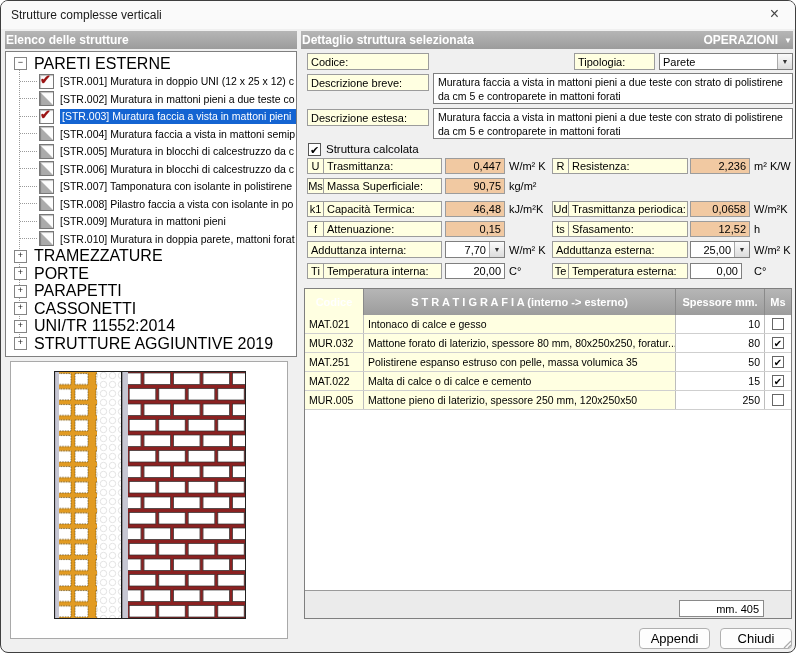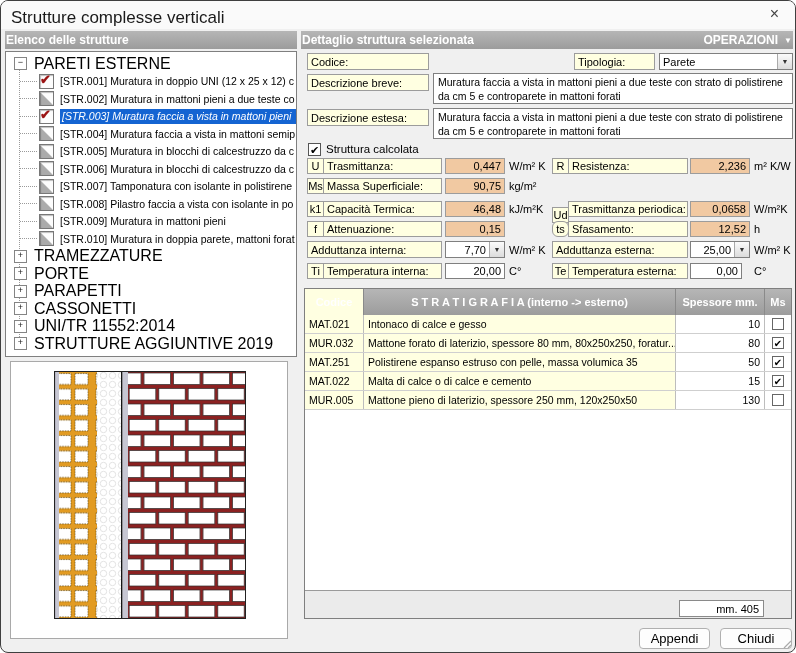--- a/index.html
+++ b/index.html
@@ -3,41 +3,41 @@
 <meta charset="utf-8">
 <style>
   :root{
     --yellow:#FFFFE1; --salmon:#F1C9A2; --hdr1:#b6b6b6; --hdr2:#9c9c9c;
     --bordergrey:#9c9c9c; --darkborder:#7f7f7f; --sel:#1464D2;
   }
   html,body{margin:0;padding:0;background:#fff;font-family:"Liberation Sans",sans-serif;}
   .window{position:relative;width:794px;height:651px;background:#f0f0f0;border:1px solid #3f3f3f;
     border-radius:8px;overflow:hidden;box-sizing:content-box;}
   .titlebar{position:absolute;left:0;top:0;width:100%;height:28px;background:#fafafa;}
-  .title{position:absolute;left:10px;top:7px;font-size:17px;color:#1a1a1a;}
+  .title{position:absolute;left:10px;top:7px;font-size:12px;color:#1a1a1a;}
   .closex{position:absolute;right:16px;top:4px;font-size:16px;color:#444;cursor:pointer;line-height:18px;}
   .phdr{position:absolute;height:18px;background:linear-gradient(var(--hdr1),var(--hdr2));
     color:#fff;font-weight:bold;font-size:12px;display:flex;align-items:center;padding:0 1px;box-sizing:border-box;}
   .ops{margin-left:auto;display:flex;align-items:center;gap:6px;cursor:pointer;}
   .ops .tri{font-size:8px;}
   
   .tree{position:absolute;left:4px;top:50px;width:292px;height:306px;background:#fff;
     border:1px solid var(--darkborder);box-sizing:border-box;padding-top:3px;overflow:hidden;}
   .vguide{position:absolute;left:13px;top:11px;height:282px;border-left:1px dotted #9a9a9a;}
   .trow{height:17.5px;display:flex;align-items:center;position:relative;}
   .toggle{width:11px;height:11px;border:1px solid #848484;background:#fff;margin-left:8px;
     font-size:9px;line-height:9px;text-align:center;z-index:1;color:#222;flex:none;}
   .rootlabel{margin-left:7px;font-size:16px;white-space:nowrap;color:#000;}
   .stub{width:17px;height:0;border-top:1px dotted #9a9a9a;margin-left:14px;flex:none;}
   .cb{width:13px;height:13px;border:1px solid #777;margin-left:2px;position:relative;flex:none;
     background:linear-gradient(45deg,#ababab 46%,#fdfdfd 54%);box-shadow:inset 1px 1px 1px rgba(0,0,0,.25);}
   .cb.checked{background:#fdfdfd;}
   .cb .chk{position:absolute;left:0px;top:-3px;color:#9b1414;font-weight:bold;font-size:13px;}
   .tlabel{margin-left:6px;font-size:10.5px;white-space:nowrap;overflow:hidden;flex:1;color:#000;}
-  .tlabel.selected{background:var(--sel);color:#fff;padding:1.5px 2px;margin-right:0;font-style:italic;}
+  .tlabel.selected{background:var(--sel);color:#fff;padding:1.5px 2px;margin-right:0;}
   
   .drawbox{position:absolute;left:9px;top:360px;width:278px;height:278px;background:#fff;
     border:1px solid #a9a9a9;box-sizing:border-box;}
   .drawbox svg{position:absolute;left:43px;top:9px;}
   
   .pbox{position:absolute;height:16px;box-sizing:border-box;border:1px solid var(--bordergrey);
     background:var(--yellow);display:flex;align-items:center;padding:0 3px;font-size:11px;
     white-space:nowrap;overflow:hidden;}
   .pbox.h17{height:17px;}
   .pbox.prefix{justify-content:center;padding:0 1px;}
@@ -246,29 +246,29 @@
 
   <div class="pbox prefix" style="left:306px;top:177px;width:17px;">Ms</div>
   <div class="pbox" style="left:322px;top:177px;width:119px;">Massa Superficiale:</div>
   <div class="pbox value" style="left:444px;top:177px;width:60px;">90,75</div>
   <div class="unit" style="left:508px;top:177px;">kg/m²</div>
 
   <div class="pbox prefix" style="left:306px;top:200px;width:17px;">k1</div>
   <div class="pbox" style="left:322px;top:200px;width:119px;">Capacità Termica:</div>
   <div class="pbox value" style="left:444px;top:200px;width:60px;">46,48</div>
   <div class="unit" style="left:508px;top:200px;">kJ/m²K</div>
-  <div class="pbox prefix" style="left:551px;top:206px;width:17px;">Ud</div>
+  <div class="pbox prefix" style="left:551px;top:200px;width:17px;">Ud</div>
   <div class="pbox" style="left:567px;top:200px;width:120px;">Trasmittanza periodica:</div>
   <div class="pbox value" style="left:689px;top:200px;width:60px;">0,0658</div>
   <div class="unit" style="left:753px;top:200px;">W/m²K</div>
 
   <div class="pbox prefix" style="left:306px;top:220px;width:17px;">f</div>
   <div class="pbox" style="left:322px;top:220px;width:119px;">Attenuazione:</div>
   <div class="pbox value" style="left:444px;top:220px;width:60px;">0,15</div>
-  <div class="pbox prefix" style="left:551px;top:220px;width:17px;border-radius:6px;">ts</div>
+  <div class="pbox prefix" style="left:551px;top:220px;width:17px;">ts</div>
   <div class="pbox" style="left:567px;top:220px;width:120px;">Sfasamento:</div>
   <div class="pbox value" style="left:689px;top:220px;width:60px;">12,52</div>
   <div class="unit" style="left:753px;top:220px;">h</div>
 
   <div class="pbox h17" style="left:306px;top:240px;width:135px;">Adduttanza interna:</div>
   <div class="pbox combo h17" style="left:444px;top:240px;width:60px;">
     <span class="cval">7,70</span>
     <span class="arrowbtn">▼</span>
   </div>
   <div class="unit" style="left:508px;top:241px;">W/m² K</div>
@@ -324,21 +324,21 @@
           <div class="c codice">MAT.022</div>
           <div class="c desc">Malta di calce o di calce e cemento</div>
           <div class="c spess">15</div>
           <div class="c msc">
             <span class="mscb">✔</span>
           </div>
         </div>
         <div class="trowt">
           <div class="c codice">MUR.005</div>
           <div class="c desc">Mattone pieno di laterizio, spessore 250 mm, 120x250x50</div>
-          <div class="c spess">130</div>
+          <div class="c spess">250</div>
           <div class="c msc">
             <span class="mscb"></span>
           </div>
         </div>
       </div>
     <div class="tfoot">
       <div class="totalbox">mm. 405</div>
     </div>
   </div>
 

